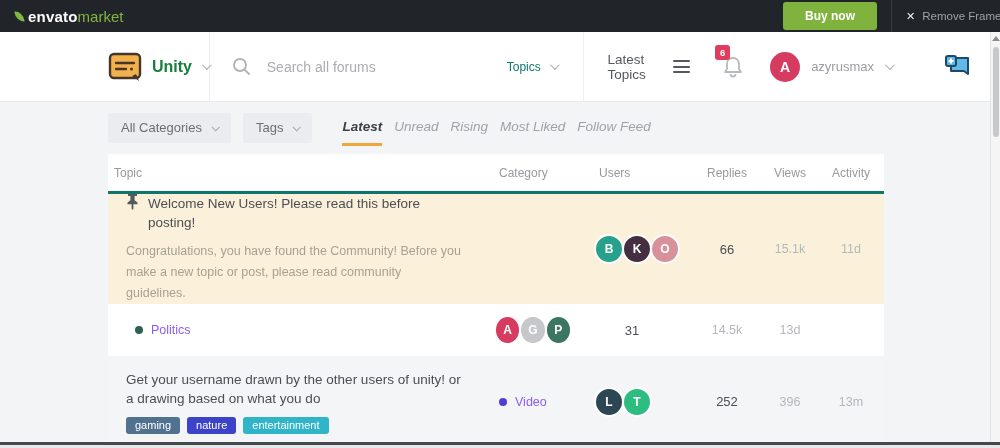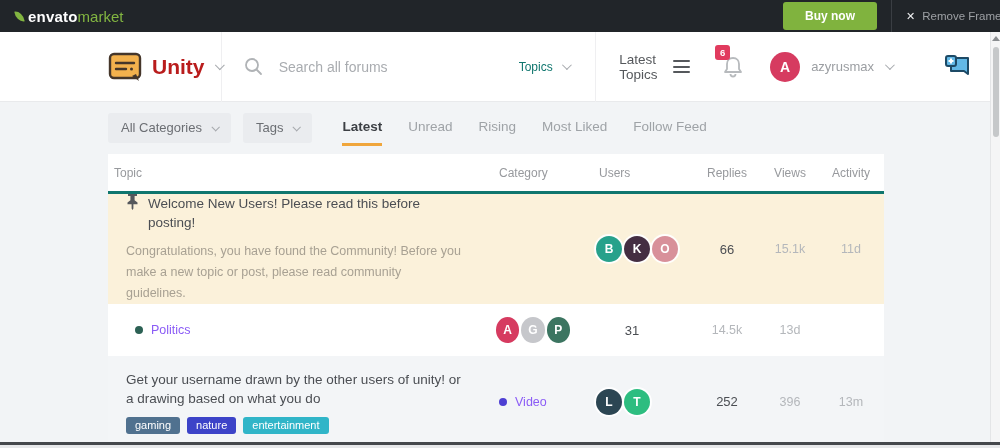--- a/index.html
+++ b/index.html
@@ -35,21 +35,21 @@
   .remove-frame .lbl { color: #9da0a4; font-size: 11.5px; white-space: nowrap; }
 
   
   .site-header {
     position: absolute; top: 32px; left: 0; width: 1000px; height: 70px;
     background: #ffffff; border-bottom: 1px solid #e9eaec;
     display: flex; align-items: center; z-index: 20;
   }
   .h-divider { width: 1px; height: 70px; background: #efeff1; }
   .forum-brand { display: flex; align-items: center; gap: 10px; margin-left: 108px; width: 113px; cursor: pointer; }
-  .forum-name { font-size: 21px; font-weight: bold; color: #b91c1c; }
+  .forum-name { font-size: 16px; font-weight: bold; color: #15803d; }
   .chev {
     display: inline-block; width: 7px; height: 7px;
     border-right: 1.5px solid #a7aaae; border-bottom: 1.5px solid #a7aaae;
     transform: rotate(45deg) translateY(-2px);
   }
   .search-box { display: flex; align-items: center; gap: 16px; margin-left: 22px; flex: 1; }
   .search-input {
     border: none; outline: none; font-size: 14px; color: #5a5d62; width: 240px;
     font-family: "Liberation Sans", sans-serif; background: transparent;
   }
@@ -78,21 +78,21 @@
   
   .page { position: absolute; top: 102px; left: 0; width: 1000px; height: 346px; background: #f2f4f6; }
 
   .filter-bar { display: flex; align-items: center; margin: 10px 0 0 108px; height: 31px; }
   .pill {
     background: #eaecef; border-radius: 3px; height: 30px; padding: 0 13px;
     display: flex; align-items: center; gap: 10px; margin-right: 12px; cursor: pointer;
   }
   .pill-label { font-size: 13px; color: #6b6e73; }
   .pill .chev { width: 6px; height: 6px; transform: rotate(45deg) translateY(-1px); }
-  .tabs { display: flex; align-items: center; margin-left: 18px; gap: 26px; }
+  .tabs { display: flex; align-items: center; margin-left: 18px; gap: 12px; font-style: italic; }
   .tab { font-size: 13.5px; color: #9fa3a7; cursor: pointer; position: relative; padding: 7px 0 10px; }
   .tab.active { color: #3c3f44; font-weight: bold; }
   .tab.active::after {
     content: ""; position: absolute; left: 0; right: 0; bottom: -2px; height: 3px; background: #f0a63c;
   }
 
   
   .topic-table { margin: 11px 0 0 108px; width: 776px; }
   .trow {
     display: grid; grid-template-columns: 364px 100px 120px 70px 56px 66px;

